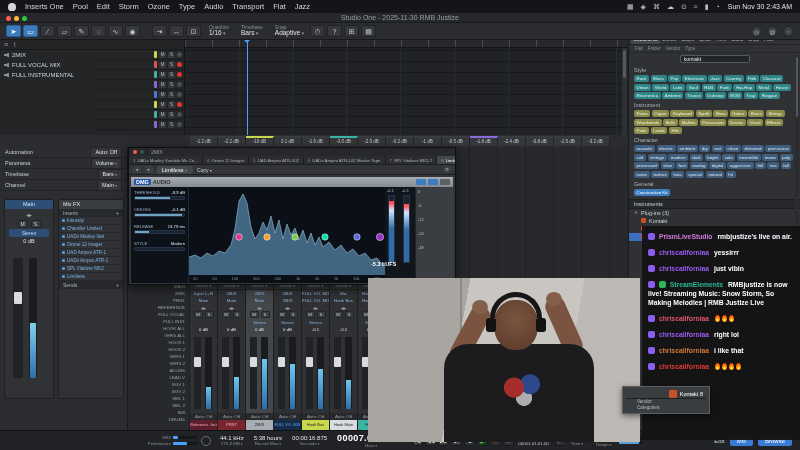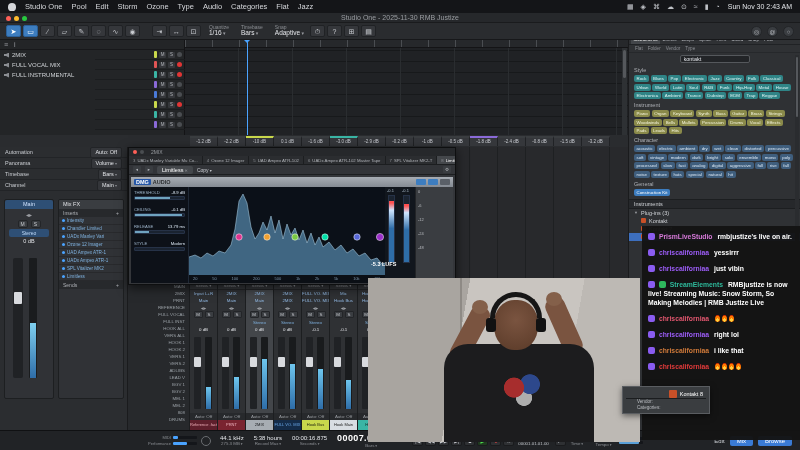--- a/index.html
+++ b/index.html
@@ -223,28 +223,28 @@
 #tp-right .blue{background:#3a7bd5;color:#fff;font-size:6px;padding:2px 7px;border-radius:2px}
 </style>
 </head>
 <body>
 
 <div class="screen">
 
   <div id="menubar">
     <span class="apple"></span>
     <span style="display:flex">
-        <span class="mitem">Studio One</span>
+        <span class="mitem">Inserts One</span>
         <span class="mitem">Pool</span>
         <span class="mitem">Edit</span>
         <span class="mitem">Storm</span>
         <span class="mitem">Ozone</span>
         <span class="mitem">Type</span>
         <span class="mitem">Audio</span>
-        <span class="mitem">Categories</span>
+        <span class="mitem">Transport</span>
         <span class="mitem">Flat</span>
         <span class="mitem">Jazz</span>
       </span>
     <span class="spacer"></span>
     <span style="display:flex">
         <span class="stat">▦</span>
         <span class="stat">◈</span>
         <span class="stat">⌘</span>
         <span class="stat">☁</span>
         <span class="stat">⊙</span>

